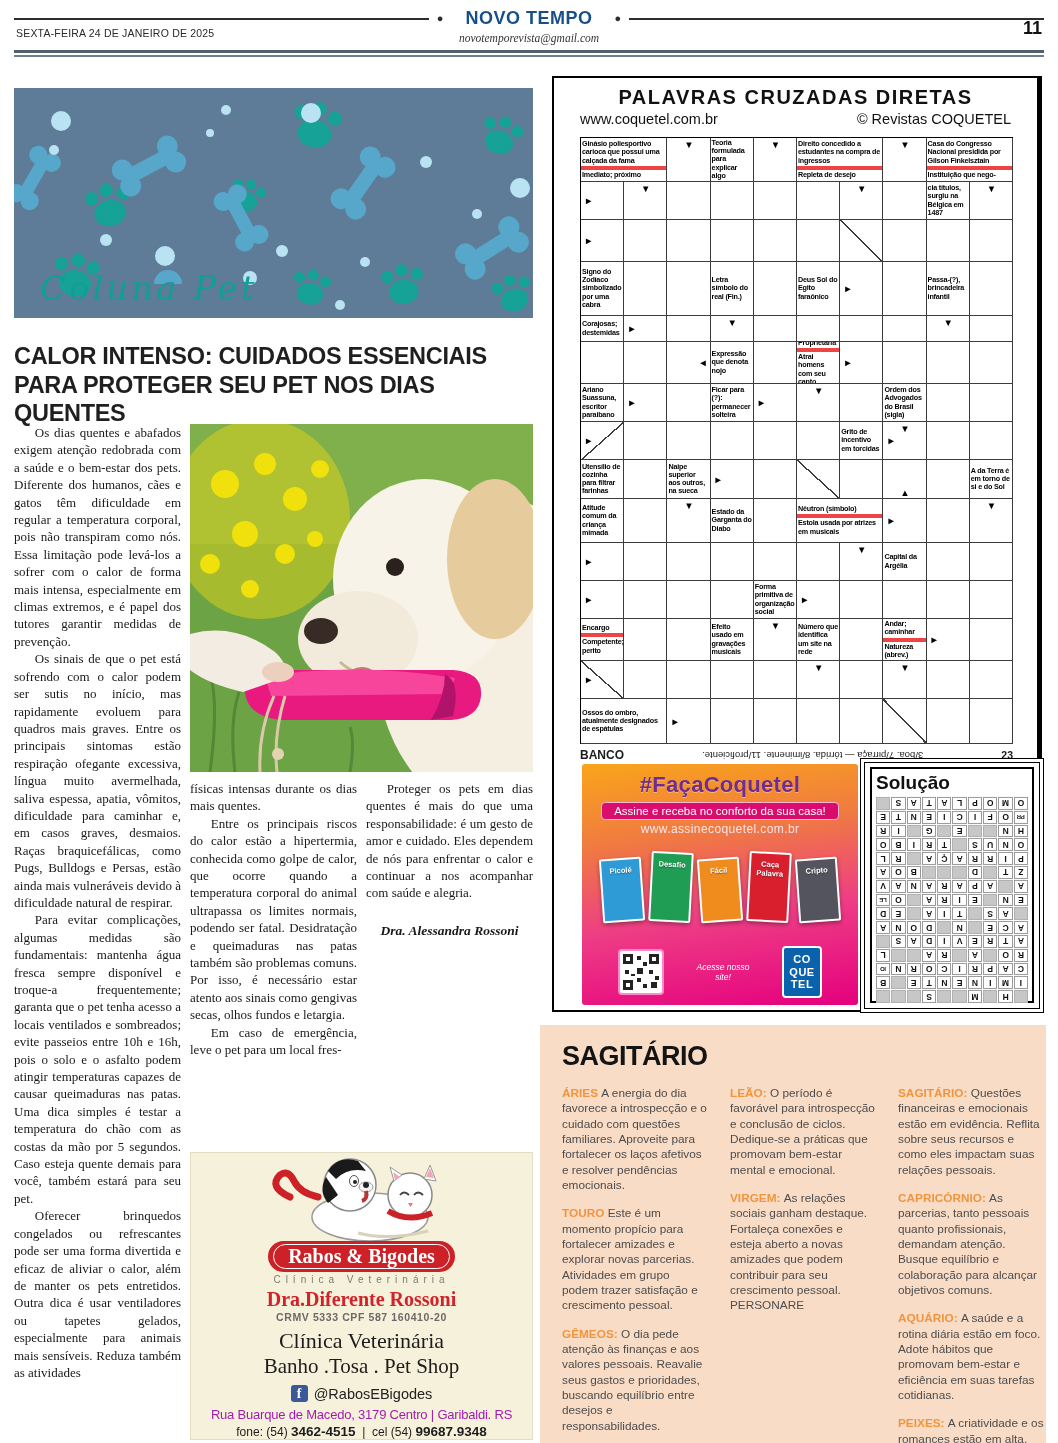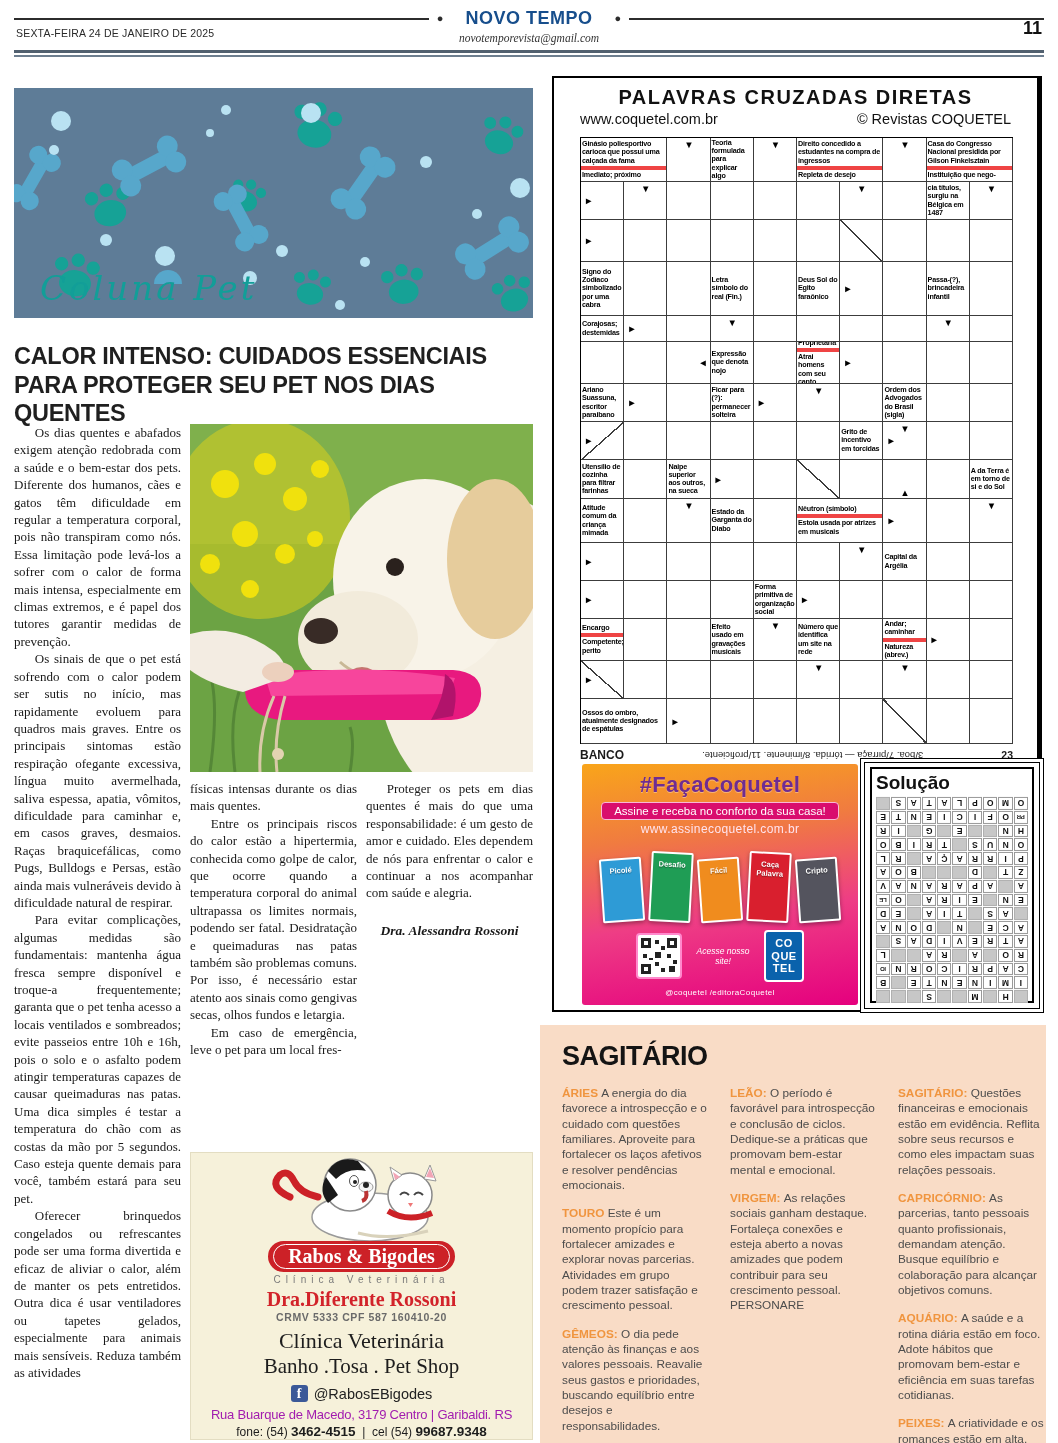--- a/index.html
+++ b/index.html
@@ -91,21 +91,21 @@
     text-shadow:0 1px 0 rgba(255,255,255,.35); }
   #promo-band { margin:4px auto 0 auto; width:238px; background:rgba(214,0,115,.9); border:1.5px solid #f9b8d6;
     border-radius:4px; color:#fff; font-size:11.5px; padding:2px 0; }
   #promo-url { font-size:12px; color:#ffe3ef; margin-top:2px; letter-spacing:.4px; }
   #promo-covers { display:flex; justify-content:center; align-items:flex-end; gap:7px; margin-top:8px; height:78px; }
   .cover { width:42px; height:64px; border:2px solid #fff; border-radius:2px; box-shadow:0 2px 4px rgba(0,0,0,.35);
     display:flex; align-items:flex-start; justify-content:center; overflow:hidden; }
   .cover span { font-size:7.5px; font-weight:bold; color:#fff; margin-top:6px; text-shadow:0 1px 1px rgba(0,0,0,.4); }
   .cover:nth-child(odd) { transform:rotate(-4deg); }
   .cover:nth-child(even){ transform:rotate(3deg); height:70px; }
-  #promo-bottom { display:flex; justify-content:center; align-items:center; gap:14px; margin-top:8px; }
+  #promo-bottom { display:flex; justify-content:center; align-items:center; gap:32px; margin-top:24px; }
   #qr { width:46px; height:46px; background:#fff; border:2px solid #f8c; border-radius:4px; padding:3px; }
   #promo-note { font-size:8.5px; font-style:italic; color:#fff; width:54px; line-height:1.2; }
   #cq-logo { width:40px; height:52px; background:#0a62ac; border:2px solid #fff; border-radius:4px;
     color:#fff; font-weight:bold; font-size:11px; line-height:1.18; display:flex; flex-direction:column;
     justify-content:center; letter-spacing:.5px; }
   #promo-social { font-size:8px; color:#fff; margin-top:6px; letter-spacing:.4px; }
   
   #sol-box { position:absolute; left:308px; top:684px; width:176px; height:247px; background:#fff;
     border:1px solid #000; box-shadow:0 0 0 3px #fff, 0 0 0 4px #000; margin-left:2px; }
   #sol-inner { position:absolute; left:5px; top:4px; right:5px; bottom:5px; border:2px solid #000; padding:3px 4px; }

